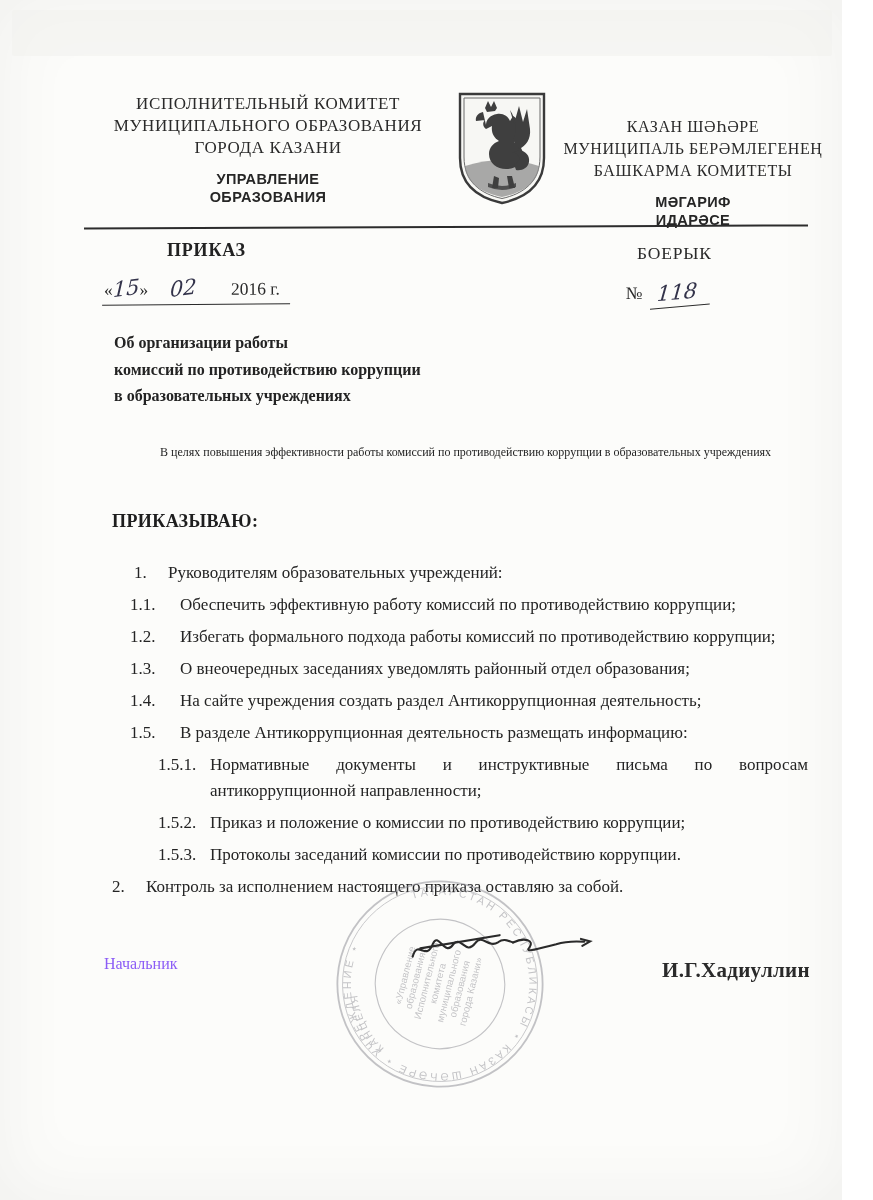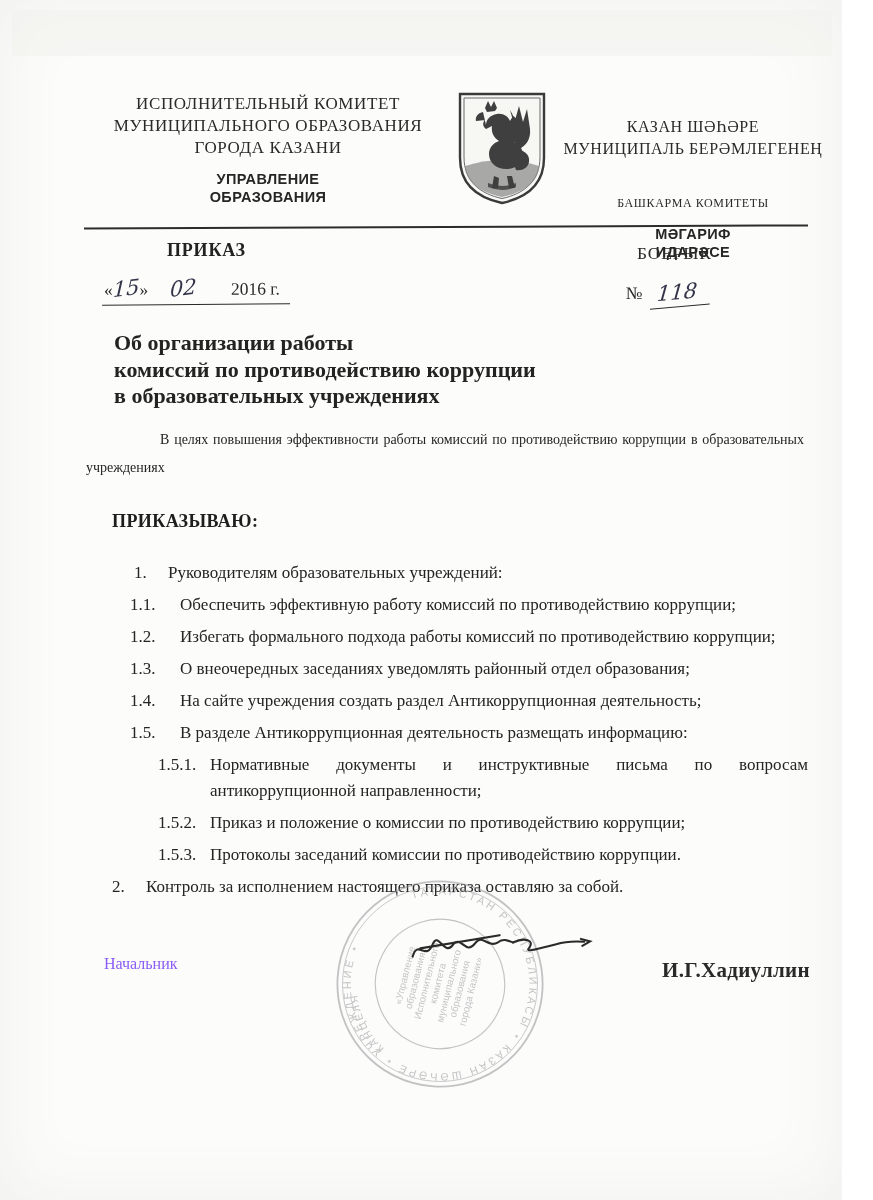--- a/index.html
+++ b/index.html
@@ -70,26 +70,26 @@
     font-size:17.5px;color:#2a2a2a;white-space:nowrap;
   }
   .num-line .hand{
     border-bottom:1.4px solid #2a2a2a;
     padding:0 14px 2px 6px;margin-left:8px;
     transform:rotate(-5deg) skewX(-10deg);
   }
   
   .subject{
     position:absolute;left:114px;top:330px;width:560px;
-    font-weight:bold;font-size:22px;line-height:26.5px;color:#232323;
+    font-weight:bold;font-size:16px;line-height:26.5px;color:#232323;
   }
   
   .preamble{
-    position:absolute;left:86px;top:426px;width:718px;
-    font-size:14px;line-height:28px;text-align:justify;
+    position:absolute;left:86px;top:438px;width:718px;
+    font-size:12px;line-height:28px;text-align:justify;
     text-indent:74px;color:#242424;
   }
   .directive{
     position:absolute;left:112px;top:511px;
     font-weight:bold;font-size:18px;letter-spacing:.4px;color:#1e1e1e;
   }
   
   .items{
     position:absolute;left:100px;top:560px;width:708px;
     font-size:17px;line-height:26px;color:#242424;
@@ -145,21 +145,21 @@
       <path d="M67,62 c7,1 11,6 10,12 c-1,6 -7,9 -13,8 l-2,-6 c4,-1 6,-4 5,-7 c-1,-3 -4,-5 -8,-4 z"></path>
       <path d="M42,88 l-2,12 6,0 1,-10 z"></path>
       <path d="M55,88 l2,12 6,0 -3,-12 z"></path>
       <path d="M36,95 q14,6 28,0 l0,4 q-14,6 -28,0 z" opacity="0.85"></path>
     </g>
   </svg>
 
   <div class="hdr-right">
     <div class="hdr-caps" style="font-size:16px;margin-top:23px;">КАЗАН ШӘҺӘРЕ</div>
     <div class="hdr-caps" style="font-size:16px;">МУНИЦИПАЛЬ БЕРӘМЛЕГЕНЕҢ</div>
-    <div class="hdr-caps" style="font-size:12px;margin-top:32px;">БАШКАРМА КОМИТЕТЫ</div>
+    <div class="hdr-caps" style="font-size:16px;">БАШКАРМА КОМИТЕТЫ</div>
     <div class="hdr-dept">
       <div>МӘГАРИФ</div>
       <div>ИДАРӘСЕ</div>
     </div>
   </div>
 
   <div class="rule"></div>
 
   <div class="doctype-ru">ПРИКАЗ</div>
   <div class="doctype-tat">БОЕРЫК</div>

